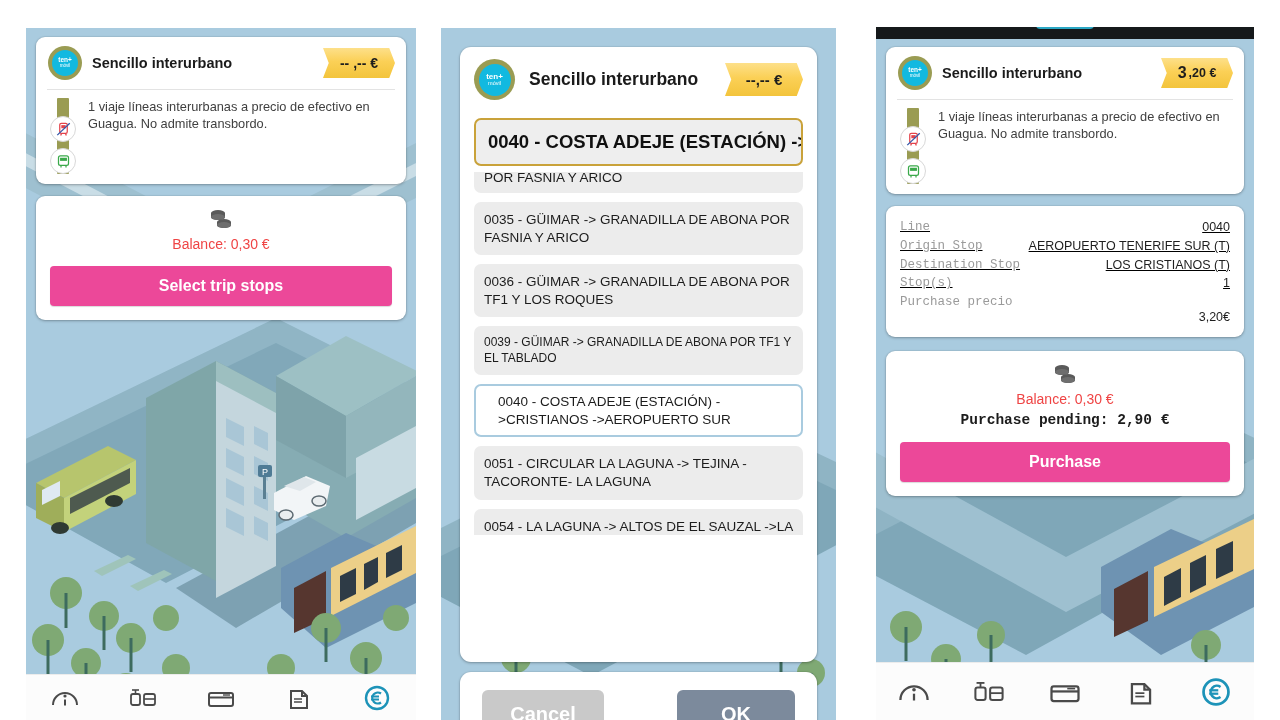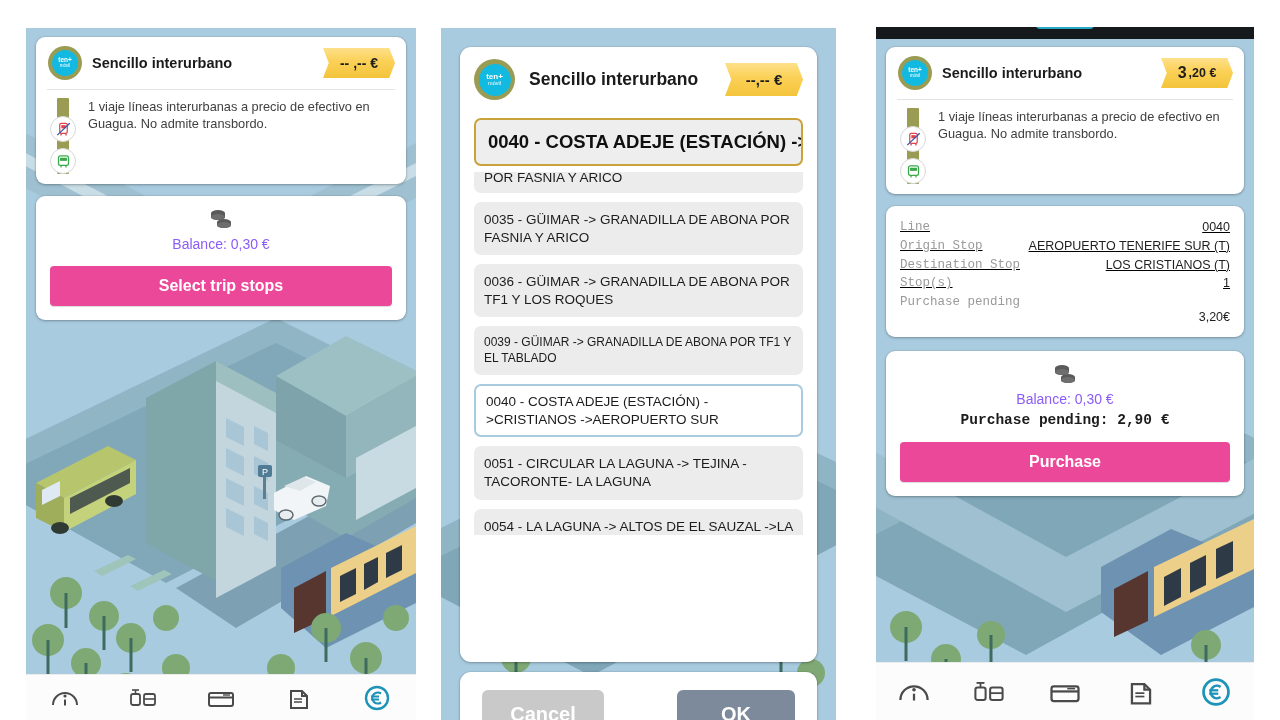--- a/index.html
+++ b/index.html
@@ -67,21 +67,21 @@
                 top:0; bottom:0; width:12px; background:#9a9c53; border-radius:1px; }
   .mode-ic { position:relative; z-index:2; border-radius:50%;
              background:#fff; border:1px solid #d8d8d8;
              display:flex; align-items:center; justify-content:center; }
   .mode-ic svg { display:block; }
   .prod-desc { flex:1 1 auto; color:#404040; }
 
   
   .bal-card { text-align:center; }
   .coins { display:flex; justify-content:center; }
-  .bal-line { color:#8b5cf6; }
+  .bal-line { color:#ef4444; }
   .pend-line { color:#1c1c1c; font-weight:bold;font-family:Liberation Mono, monospace; }
   .btn-primary {
     display:block; width:100%; background:#ec4899; color:#fff;
     border:none; border-radius:4px; font-weight:bold; text-align:center;
     box-shadow: 0 1px 1px rgba(0,0,0,.15);
   }
 
   
   .detail-card { padding: 12px 14px 12px 14px; }
   .det-row { position:relative; display:flex; align-items:flex-start;
@@ -368,21 +368,21 @@
           </div>
           <div class="list-item" style="padding:9px 10px;font-size:13.5px;line-height:1.3;">
             <span>0035 - GÜIMAR -&gt; GRANADILLA DE ABONA POR FASNIA Y ARICO</span>
           </div>
           <div class="list-item" style="padding:9px 10px;font-size:13.5px;line-height:1.3;">
             <span>0036 - GÜIMAR -&gt; GRANADILLA DE ABONA POR TF1 Y LOS ROQUES</span>
           </div>
           <div class="list-item" style="padding:9px 10px;font-size:12px;line-height:1.3;">
             <span>0039 - GÜIMAR -&gt; GRANADILLA DE ABONA POR TF1 Y EL TABLADO</span>
           </div>
-          <div class="list-item selected" style="padding:7px 10px;font-size:13.5px;line-height:1.3;">
+          <div class="list-item selected" style="padding:7px 22px;font-size:13.5px;line-height:1.3;">
             <span>0040 - COSTA ADEJE (ESTACIÓN) -&gt;CRISTIANOS -&gt;AEROPUERTO SUR</span>
           </div>
           <div class="list-item" style="padding:9px 10px;font-size:13.5px;line-height:1.3;">
             <span>0051 - CIRCULAR LA LAGUNA -&gt; TEJINA - TACORONTE- LA LAGUNA</span>
           </div>
           <div class="list-item clipped-bottom" style="padding:9px 10px 0 10px;font-size:13.5px;line-height:1.3;height:26px;overflow:hidden;">
             <span>0054 - LA LAGUNA -&gt; ALTOS DE EL SAUZAL -&gt;LA LAGUNA</span>
           </div>
         </div>
       </div>
@@ -487,21 +487,21 @@
         </div>
         <div class="det-row" style="font-size:12.5px;line-height:1.5;">
           <span class="det-label">Destination Stop</span>
           <span class="det-value">LOS CRISTIANOS (T)</span>
         </div>
         <div class="det-row" style="font-size:12.5px;line-height:1.5;">
           <span class="det-label">Stop(s)</span>
           <span class="det-value">1</span>
         </div>
         <div class="det-row" style="font-size:12.5px;line-height:1.5;display:block;position:relative;height:32px;">
-          <span class="det-label" style="position:absolute;left:0;top:0;">Purchase pending</span>
+          <span class="det-label" style="position:absolute;left:0;top:0;">Purchase precio</span>
           <span class="det-value" style="position:absolute;right:0;top:15px;">3,20€</span>
         </div>
       </div>
 
       <div class="card bal-card" style="margin:14px 10px 0 10px;padding:12px 14px 14px 14px;">
         <div class="coins" style="margin-bottom:6px;">
           <svg width="24" height="22" viewBox="0 0 24 22">
             <ellipse cx="9" cy="5" rx="7" ry="3" fill="#5a5a5a"></ellipse>
             <path d="M2 5v4c0 1.7 3.1 3 7 3s7-1.3 7-3V5z" fill="#5a5a5a"></path>
             <ellipse cx="9" cy="9" rx="7" ry="3" fill="#6e6e6e"></ellipse>

